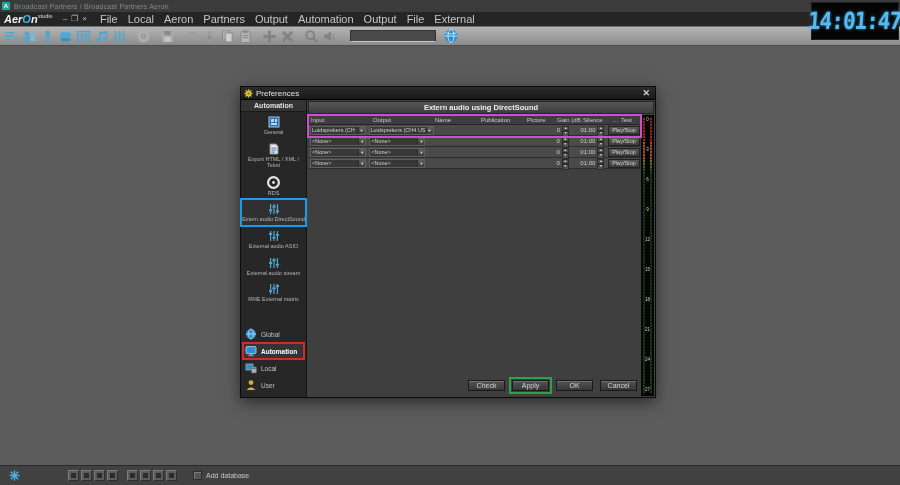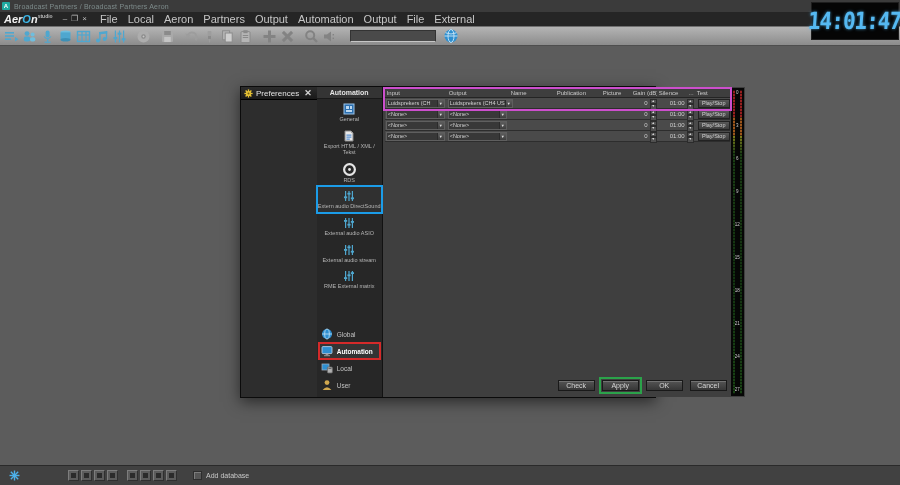--- a/index.html
+++ b/index.html
@@ -43,21 +43,21 @@
   .g1 { margin-left:48px; } .g2 { margin-left:9px; }
   .mini-btn { width:11px; height:11px; background:#5c5c5c; border:1px solid;
               border-color:#7d7d7d #2f2f2f #2f2f2f #7d7d7d; display:flex; align-items:center; justify-content:center; }
   .mini-glyph { width:5px; height:5px; background:#2b2b2b; }
   .adddb { display:flex; align-items:center; gap:4px; margin-left:16px; }
   .adddb-box { width:9px; height:9px; background:#555; border:1px solid #2d2d2d; box-shadow:inset 1px 1px 0 #7c7c7c; }
   .adddb-label { font-size:7px; color:#c9c9c9; }
 
   
   .dialog { position:absolute; left:240px; top:86px; width:416px; height:312px; background:#2d2d2d;
-            border:1px solid #0b0b0b; box-shadow:0 4px 14px rgba(0,0,0,.55); display:flex; z-index:40; }
+            border:1px solid #0b0b0b; box-shadow:0 4px 14px rgba(0,0,0,.55); display:flex; flex-direction:column; z-index:40; }
   .dlg-title { height:13px; background:linear-gradient(#2c2c2c,#191919); border-bottom:1px solid #000;
                display:flex; align-items:center; gap:3px; padding:0 3px; }
   .dlg-title-text { flex:1; font-size:8px; color:#e2e2e2; }
   .dlg-close { color:#d3d3d3; font-size:9px; font-weight:bold; padding:0 2px; cursor:default; }
   .dlg-body { flex:1; display:flex; min-height:0; }
 
   .sidebar { width:66px; background:#272727; border-right:1px solid #121212; display:flex; flex-direction:column; }
   .sb-header { height:12px; background:#343434; border-bottom:1px solid #191919; color:#e4e4e4;
                font-size:7px; font-weight:bold; display:flex; align-items:center; justify-content:center; }
   .sb-item { display:flex; flex-direction:column; align-items:center; gap:1px; padding:4px 1px 3px; }
@@ -427,20 +427,21 @@
           <svg width="12" height="12">
               <circle cx="6" cy="3.6" r="2.4" fill="#d2a84e"></circle>
               <path d="M1.6 11 q4.4 -5.4 8.8 0 z" fill="#d2a84e"></path>
             </svg>
           <div class="lbl">User</div>
         </div>
       </div>
     </div>
 
     <div class="main">
+      <div class="main-header">Extern audio using DirectSound</div>
 
       <div class="content">
 
         <div class="table">
           <div class="hl-rows">
             <div class="thead">
               <div class="hcell c-input">Input</div>
               <div class="hcell c-output">Output</div>
               <div class="hcell c-name">Name</div>
               <div class="hcell c-pub">Publication</div>

